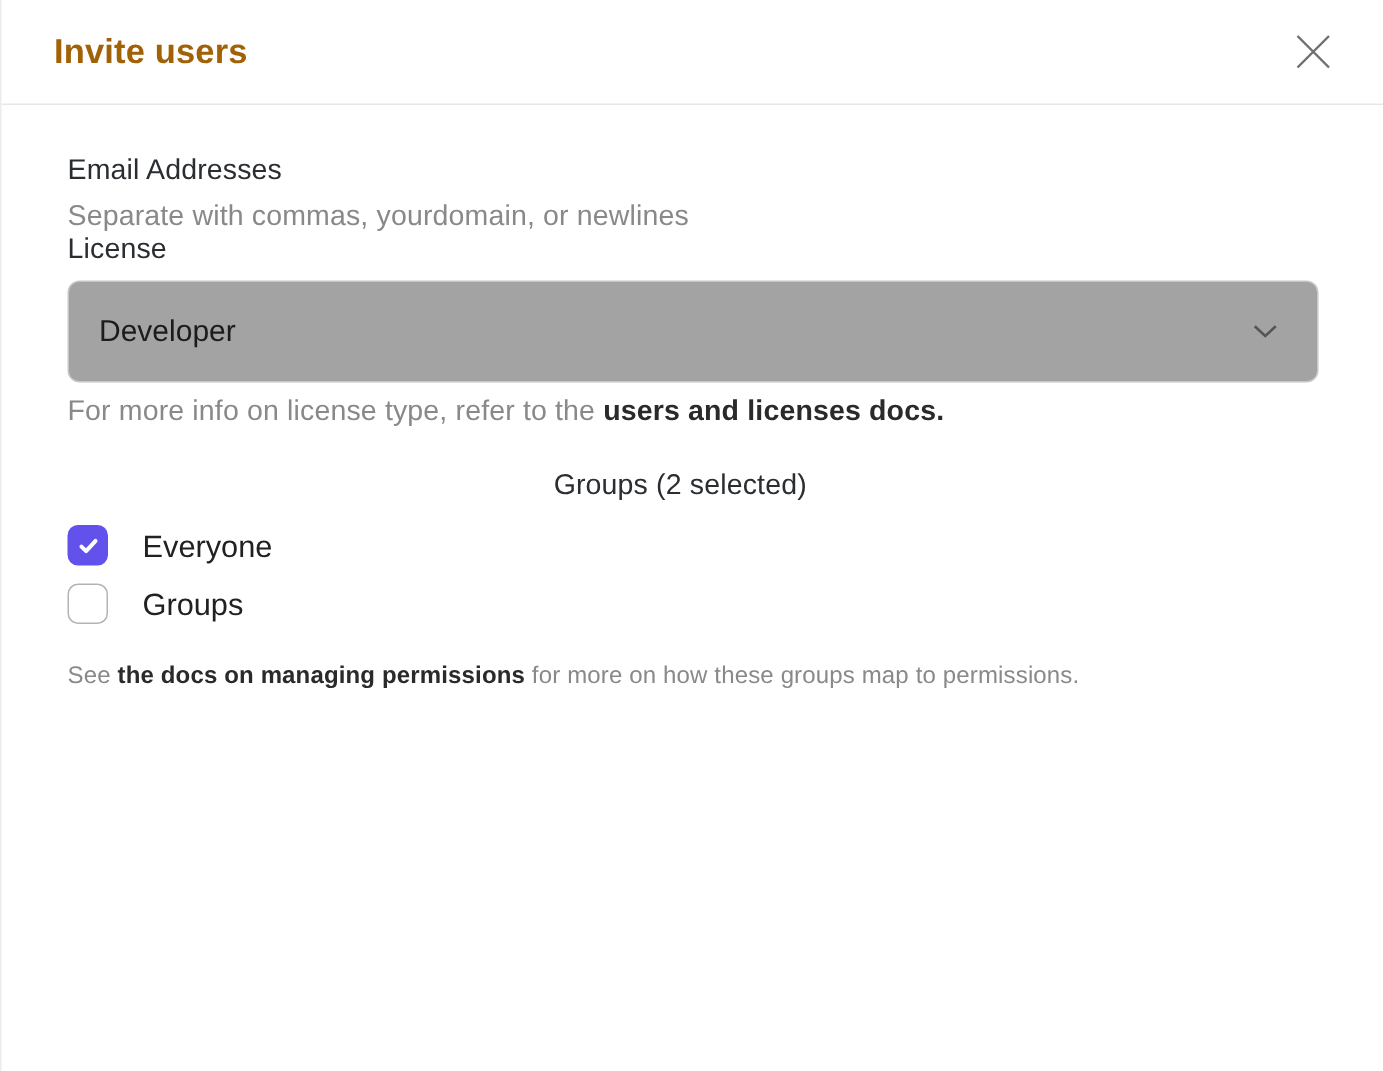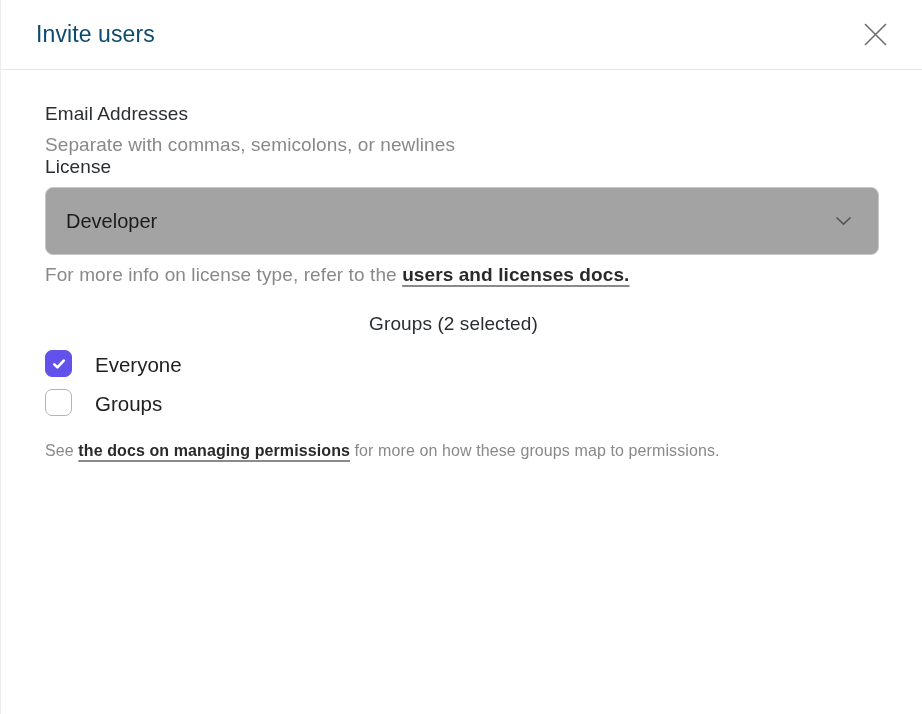--- a/index.html
+++ b/index.html
@@ -20,23 +20,23 @@
   .modal-header {
     height: 70px;
     display: flex;
     align-items: center;
     justify-content: space-between;
     padding: 0 32px 0 35px;
     border-bottom: 1px solid #e7e7e7;
   }
   .modal-title {
     font-size: 23px;
-    font-weight: 400;
-    letter-spacing: 0.1px;
-    color: #0c4a6e;
+    font-weight: 700;
+    letter-spacing: 0.1px;
+    color: #a16207;
   }
   .close-btn {
     background: none;
     border: none;
     cursor: pointer;
     width: 30px;
     height: 30px;
     display: flex;
     align-items: center;
     justify-content: center;
@@ -85,21 +85,20 @@
     cursor: pointer;
     background: #a3a3a3;
   }
   .select-value {
     font-size: 20px;
     color: #1c1c1e;
   }
   .inline-link {
     color: #2a2a2a;
     font-weight: 600;
-    text-decoration: underline;
     text-decoration-color: #8a8a8a;
     text-underline-offset: 4px;
     text-decoration-thickness: 1.5px;
     cursor: pointer;
   }
   
   .groups-label { margin-top: 27px; margin-bottom: 15px; text-align: center; }
   .checkbox-row {
     display: flex;
     align-items: flex-end;
@@ -150,21 +149,21 @@
           <path d="M2 2 L23 23 M23 2 L2 23" stroke="#6e6e6e" stroke-width="1.6" fill="none"></path>
         </svg>
       </span>
     </button>
   </div>
 
   <div class="modal-body">
 
     <div>
       <div class="field-label">Email Addresses</div>
-      <div class="helper-text">Separate with commas, semicolons, or newlines</div>
+      <div class="helper-text">Separate with commas, yourdomain, or newlines</div>
     </div>
 
     <div class="section">
       <div class="field-label">License</div>
       <div class="select-box">
         <span class="select-value">Developer</span>
         <span style="display:flex">
           <svg width="17" height="10" viewBox="0 0 17 10">
             <path d="M1.5 1.5 L8.5 8 L15.5 1.5" fill="none" stroke="#555555" stroke-width="1.7"></path>
           </svg>

